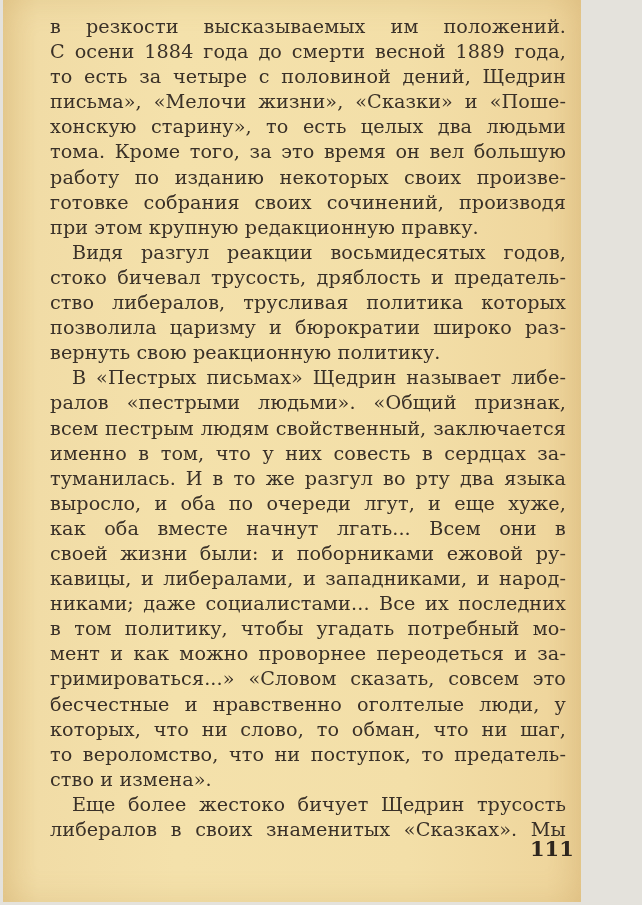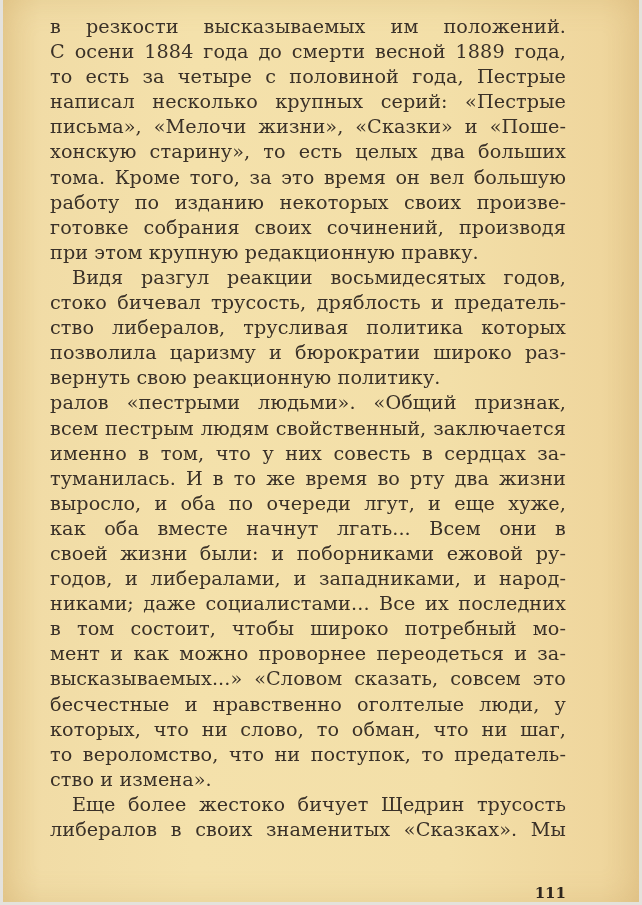--- a/index.html
+++ b/index.html
@@ -7,21 +7,21 @@
       padding: 0;
       width: 642px;
       height: 905px;
       overflow: hidden;
       background: #e4e2dc;
     }
     .page {
       position: absolute;
       left: 3px;
       top: 0;
-      width: 636px;
+      width: 578px;
       height: 902px;
       background: linear-gradient(90deg, #e9cf95 0%, #f1dca6 6%, #f4e1ab 30%, #f3dfa8 70%, #efd69d 94%, #e8cc92 100%);
       box-shadow: inset 0 0 30px rgba(190,150,80,0.25);
     }
     .text-block {
       position: absolute;
       left: 47px;
       top: 14px;
       width: 516px;
       font-family: "DejaVu Serif", serif;
@@ -45,66 +45,65 @@
     .line.indent {
       padding-left: 22px;
     }
     .page-number {
       position: absolute;
       left: 527px;
       top: 836px;
       width: 36px;
       text-align: right;
       font-family: "DejaVu Serif", serif;
-      font-size: 15px;
+      font-size: 21px;
       font-weight: bold;
       color: #2e261e;
-      margin-top: 48px;
     }
   </style>
 </head>
 <body>
 
 <div class="page">
   <div class="text-block">
 
     <div>
       <span class="line">в резкости высказываемых им положений.</span>
       <span class="line">С осени 1884 года до смерти весной 1889 года,</span>
-      <span class="line">то есть за четыре с половиной года, Пестрые</span>
-      <span class="line">написал несколько крупных серий: «Пестрые</span>
+      <span class="line">то есть за четыре с половиной дений, Щедрин</span>
       <span class="line">письма», «Мелочи жизни», «Сказки» и «Поше-</span>
-      <span class="line">хонскую старину», то есть целых два больших</span>
+      <span class="line">хонскую старину», то есть целых два людьми</span>
       <span class="line">тома. Кроме того, за это время он вел большую</span>
       <span class="line">работу по изданию некоторых своих произве-</span>
       <span class="line">готовке собрания своих сочинений, производя</span>
       <span class="line last">при этом крупную редакционную правку.</span>
     </div>
 
     <div>
       <span class="line indent">Видя разгул реакции восьмидесятых годов,</span>
       <span class="line">стоко бичевал трусость, дряблость и предатель-</span>
       <span class="line">ство либералов, трусливая политика которых</span>
       <span class="line">позволила царизму и бюрократии широко раз-</span>
       <span class="line last">вернуть свою реакционную политику.</span>
     </div>
 
     <div>
+      <span class="line indent">В «Пестрых письмах» Щедрин называет либе-</span>
       <span class="line">ралов «пестрыми людьми». «Общий признак,</span>
       <span class="line">всем пестрым людям свойственный, заключается</span>
       <span class="line">именно в том, что у них совесть в сердцах за-</span>
-      <span class="line">туманилась. И в то же время во рту два жизни</span>
+      <span class="line">туманилась. И в то же разгул во рту два языка</span>
       <span class="line">выросло, и оба по очереди лгут, и еще хуже,</span>
       <span class="line">как оба вместе начнут лгать... Всем они в</span>
       <span class="line">своей жизни были: и поборниками ежовой ру-</span>
-      <span class="line">годов, и либералами, и западниками, и народ-</span>
+      <span class="line">кавицы, и либералами, и западниками, и народ-</span>
       <span class="line">никами; даже социалистами... Все их последних</span>
-      <span class="line">в том состоит, чтобы широко потребный мо-</span>
+      <span class="line">в том политику, чтобы угадать потребный мо-</span>
       <span class="line">мент и как можно проворнее переодеться и за-</span>
-      <span class="line">высказываемых...» «Словом сказать, совсем это</span>
+      <span class="line">гримироваться...» «Словом сказать, совсем это</span>
       <span class="line">бесчестные и нравственно оголтелые люди, у</span>
       <span class="line">которых, что ни слово, то обман, что ни шаг,</span>
       <span class="line">то вероломство, что ни поступок, то предатель-</span>
       <span class="line last">ство и измена».</span>
     </div>
 
     <div>
       <span class="line indent">Еще более жестоко бичует Щедрин трусость</span>
       <span class="line">либералов в своих знаменитых «Сказках». Мы</span>
 

